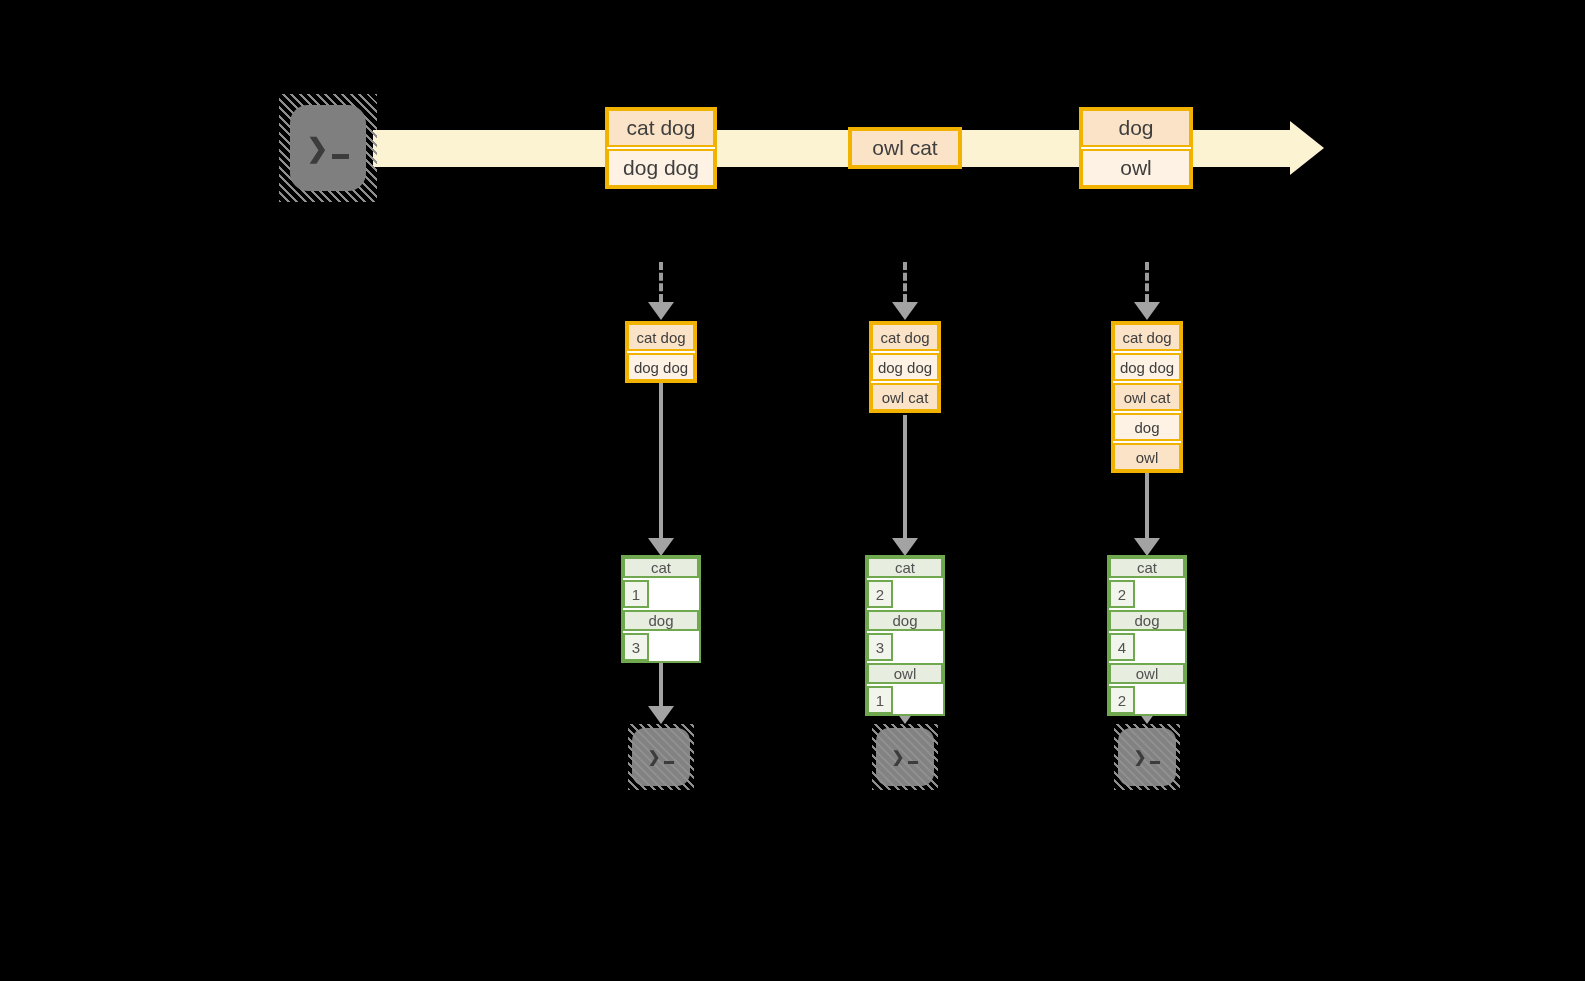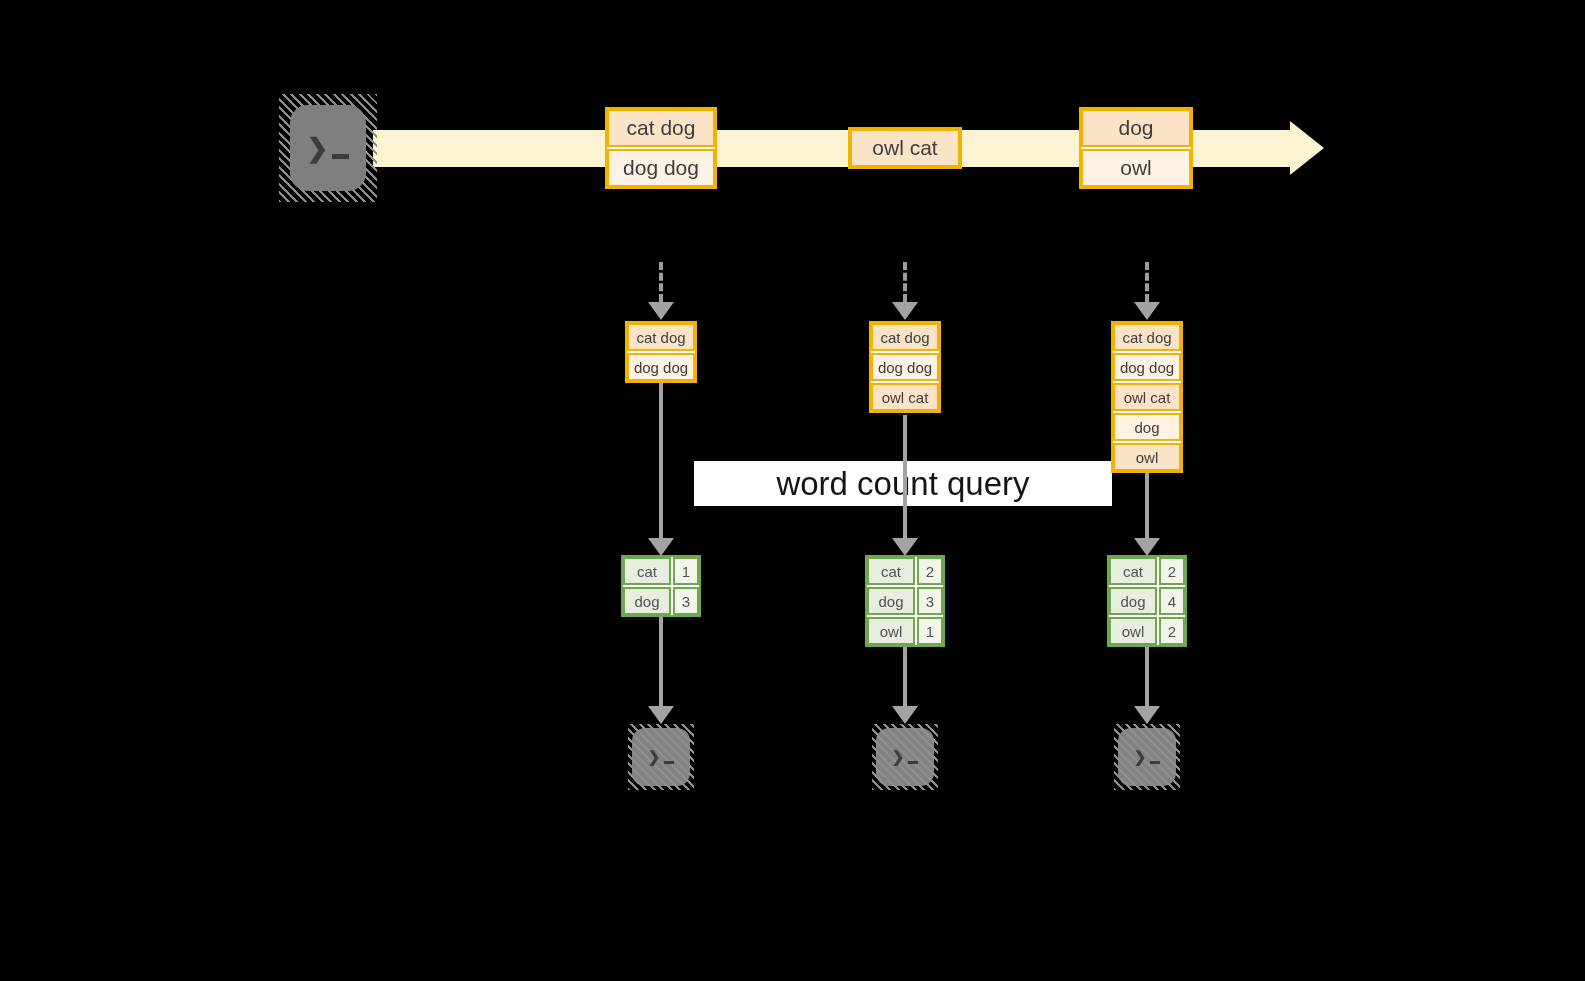--- a/index.html
+++ b/index.html
@@ -56,21 +56,21 @@
   .sarrow{position:absolute;width:26px;z-index:6;display:flex;flex-direction:column;align-items:center;}
   .shaft{width:4px;background:var(--arrow);}
   .head{width:0;height:0;border-top:18px solid var(--arrow);
     border-left:13px solid transparent;border-right:13px solid transparent;}
   
   .query-label{position:absolute;left:694px;top:461px;width:418px;height:45px;background:#fff;
     color:#141414;font-size:33px;display:flex;align-items:center;justify-content:center;z-index:4;}
   
   .gtable{position:absolute;background:#fff;border:2px solid var(--green);
     display:flex;flex-direction:column;gap:2px;box-sizing:border-box;z-index:8;width:80px;}
-  .grow{display:flex;gap:2px;}
+  .grow{display:flex;gap:2px;flex-direction:column;}
   .gcell{border:2px solid var(--green);height:28px;display:flex;align-items:center;justify-content:center;
     color:var(--tink);font-size:15px;box-sizing:border-box;}
   .gword{flex:1;background:var(--sage);}
   .gcount{width:26px;background:var(--sage-light);}
 </style>
 </head>
 <body>
 
 <div class="canvas">
 
@@ -119,21 +119,20 @@
     <div class="orow fill-a">owl cat</div>
   </div>
   <div class="obox small" style="left:1111px;top:321px;width:72px;">
     <div class="orow fill-a">cat dog</div>
     <div class="orow fill-b">dog dog</div>
     <div class="orow fill-a">owl cat</div>
     <div class="orow fill-b">dog</div>
     <div class="orow fill-a">owl</div>
   </div>
 
-  <div class="query-label">word count query</div>
 
   <div class="sarrow" style="left:648px;top:381px;">
     <div class="shaft" style="height:157px;"></div>
     <div class="head"></div>
   </div>
   <div class="sarrow" style="left:892px;top:415px;">
     <div class="shaft" style="height:123px;"></div>
     <div class="head"></div>
   </div>
   <div class="sarrow" style="left:1134px;top:471px;">

